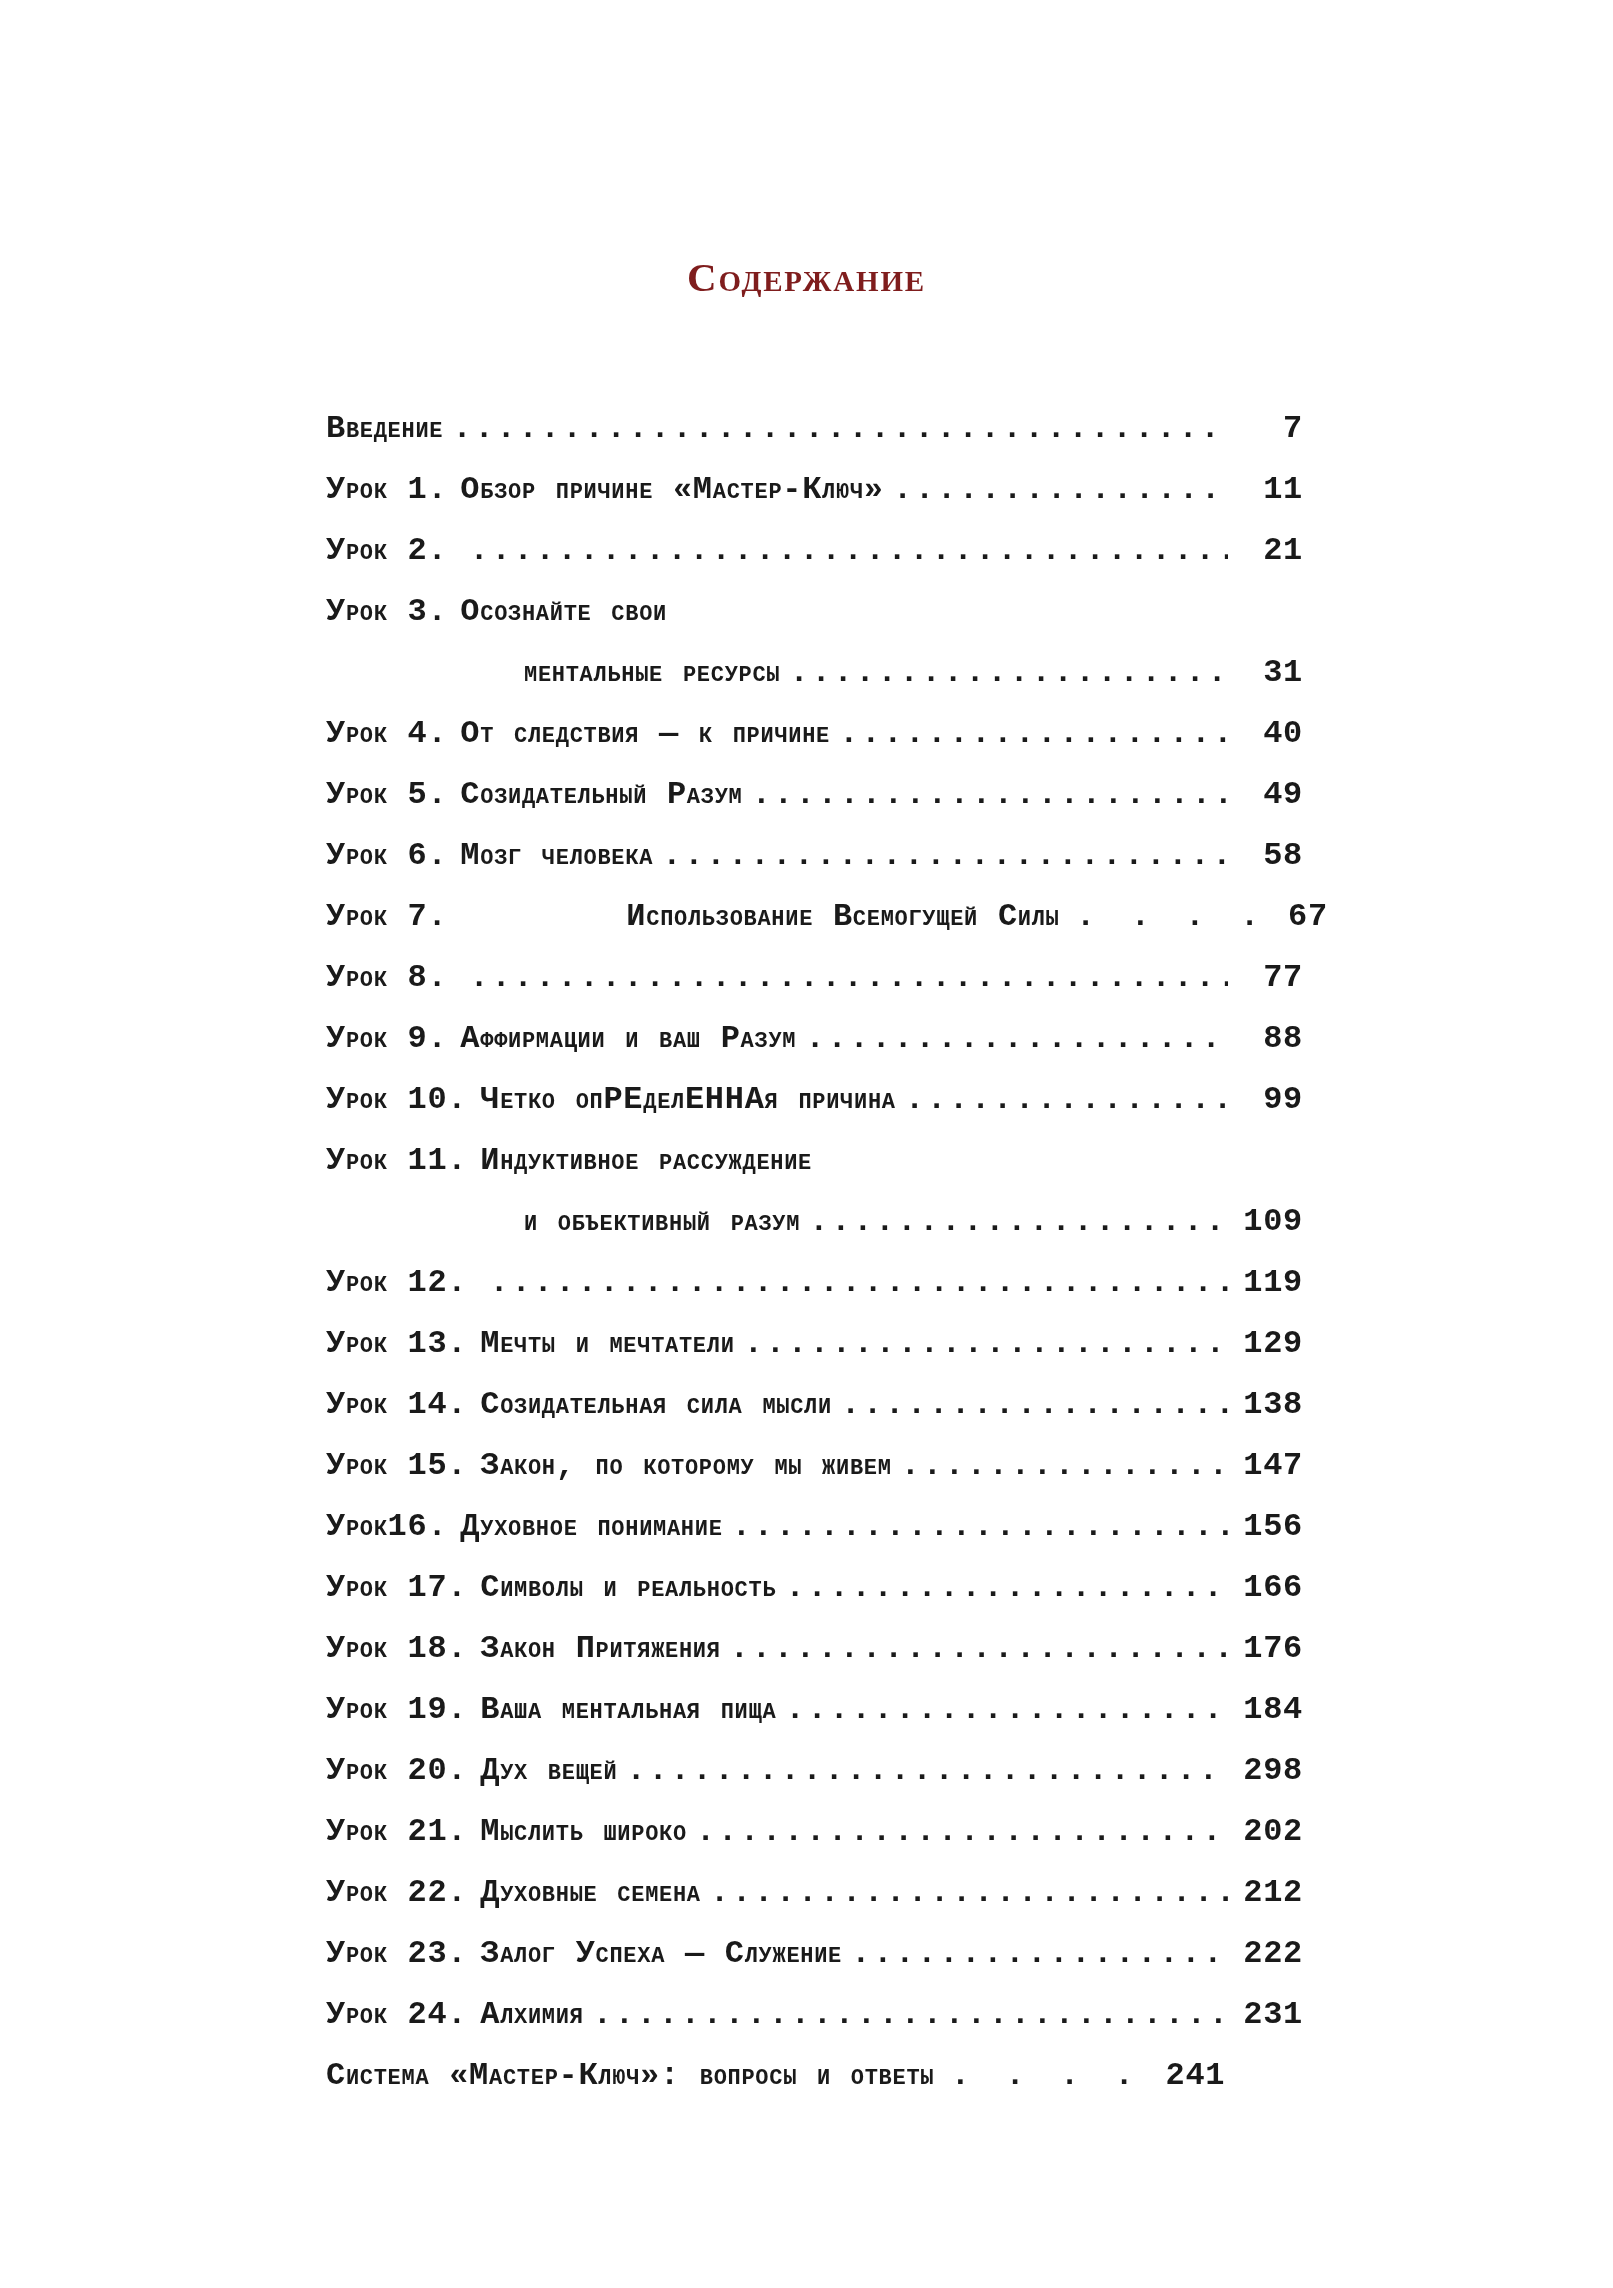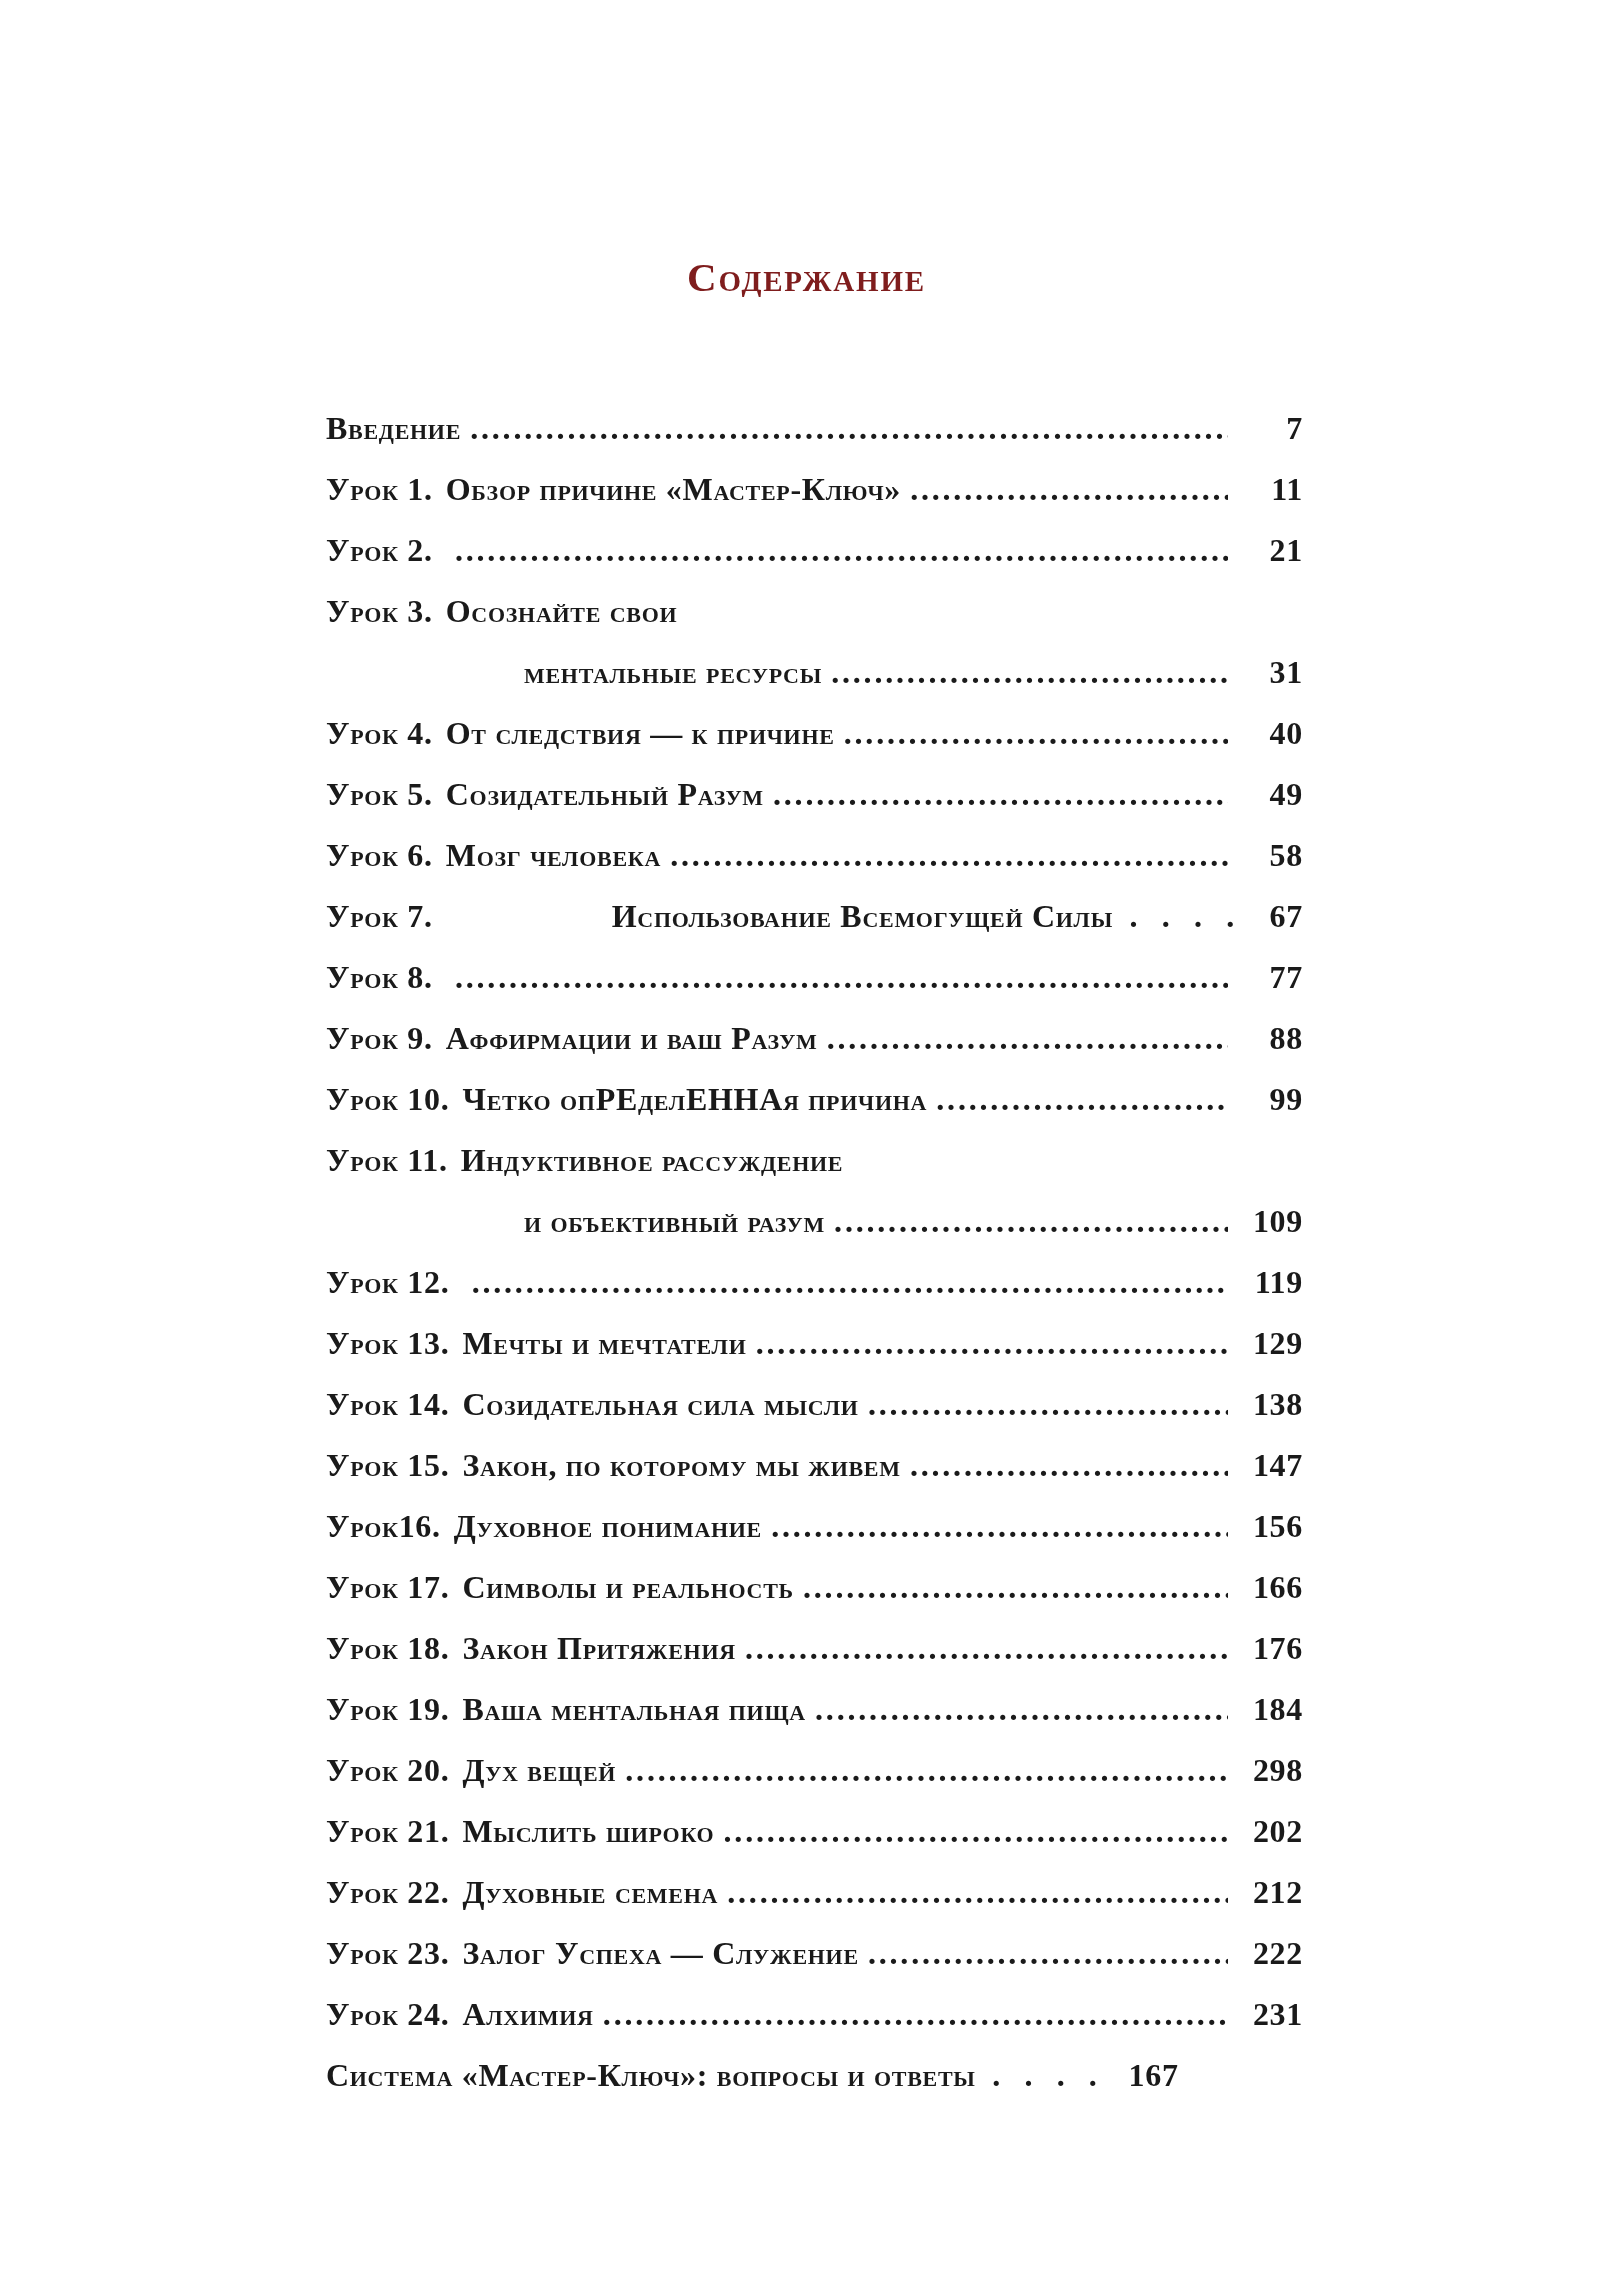--- a/index.html
+++ b/index.html
@@ -23,20 +23,21 @@
     text-align: center;
     font-size: 41px;
     line-height: 1;
     font-weight: 700;
     font-variant: small-caps;
     letter-spacing: 1.8px;
     color: #7f1d1d;
   }
   .toc {
     margin: 100px 310px 0 326px; 
+    font-family: Liberation Mono, monospace;
   }
   .toc-row {
     display: flex;
     align-items: baseline;
     height: 61px;
     line-height: 61px;
     font-size: 32px;
     font-variant: small-caps;
     letter-spacing: 0.7px;
     white-space: nowrap;
@@ -241,17 +242,17 @@
       </div>
       <div class="toc-row">
         <span class="toc-label">Урок 24.</span>
         <span class="toc-title">Алхимия</span>
         <span class="toc-dots">............................................................................................................................................................................................................................................................................................................</span>
         <span class="toc-page">231</span>
       </div>
       <div class="toc-row">
         <span class="toc-title">Система «Мастер-Ключ»: вопросы и ответы</span>
         <span class="toc-spaced">. . . .</span>
-        <span class="toc-page inline">167</span>
+        <span class="toc-page inline">241</span>
       </div>
     </div>
 </div>
 
 
 </body></html>

